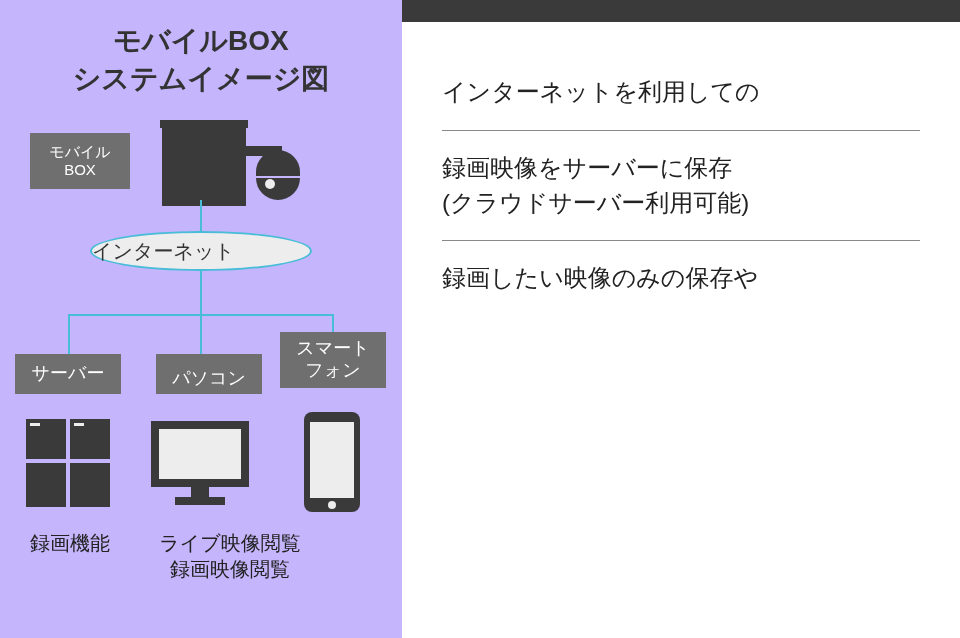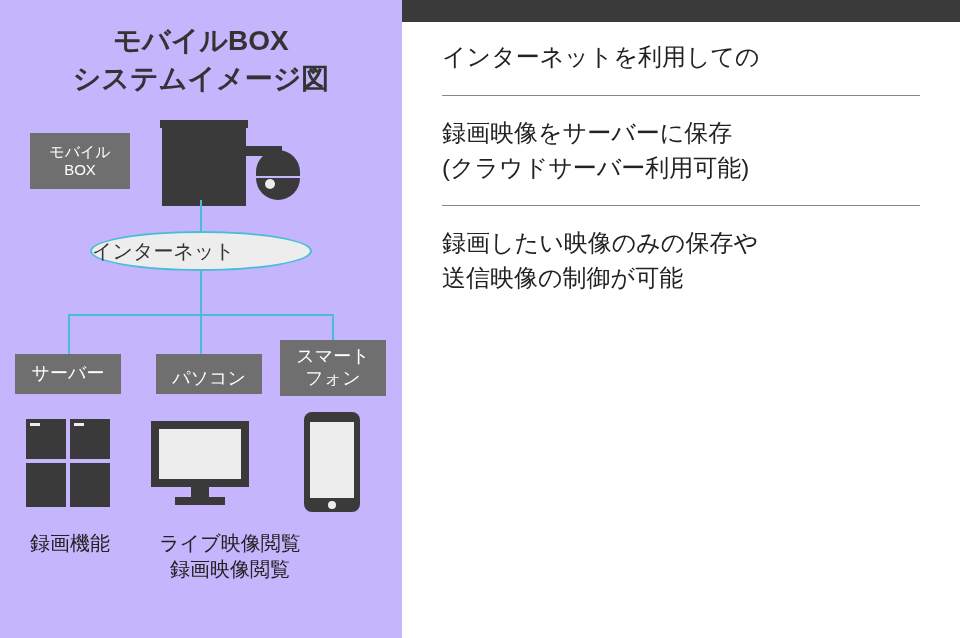--- a/index.html
+++ b/index.html
@@ -85,21 +85,21 @@
   .v-mid   { left: 200px; top: 270px; height: 45px; }
   .h-row   { left: 68px;  top: 314px; width: 266px; }
   .v-col1  { left: 68px;  top: 314px; height: 40px; }
   .v-col2  { left: 200px; top: 314px; height: 40px; }
   .v-col3  { left: 332px; top: 314px; height: 40px; }
 
   .devlabel { width: 106px; height: 40px; font-size: 18px; }
   .devlabel.two { height: 56px; }
   .lbl-server { position: absolute; left: 15px;  top: 354px; }
   .lbl-pc     { position: absolute; left: 156px; top: 354px; align-items: flex-end; }
-  .lbl-phone  { position: absolute; left: 280px; top: 340px; align-items: center; }
+  .lbl-phone  { position: absolute; left: 280px; top: 332px; align-items: center; }
 
   .device-slot {
     position: absolute;
     top: 408px;
     width: 120px;
     height: 110px;
     display: flex;
     align-items: center;
     justify-content: center;
   }
@@ -113,21 +113,21 @@
     color: #222;
     text-align: center;
     width: 140px;
     line-height: 1.3;
   }
   .cap1 { left: 0px;   top: 530px; }
   .cap2 { left: 130px; top: 530px; width: 200px; }
 
   
   .feature {
-    margin-top: 20px;
+    margin-top: 55px;
     font-size: 24px;
     color: #222;
     line-height: 1.45;
   }
   .feature-sep {
     border: none;
     border-top: 1px solid #888;
     margin: 20px 0;
   }
   .icon-dark { fill: #3a3a3a; }
@@ -228,15 +228,14 @@
     <span>インターネットを利用しての</span><br>
   </div>
   <hr class="feature-sep">
   <div class="feature" style="margin-top:0">
     <span>録画映像をサーバーに保存</span><br>
     <span>(クラウドサーバー利用可能)</span>
   </div>
   <hr class="feature-sep">
   <div class="feature" style="margin-top:0">
     <span>録画したい映像のみの保存や</span><br>
-    <span>送信映像の制御が可能</span>
   </div>
 </div>
 
 </body></html>

